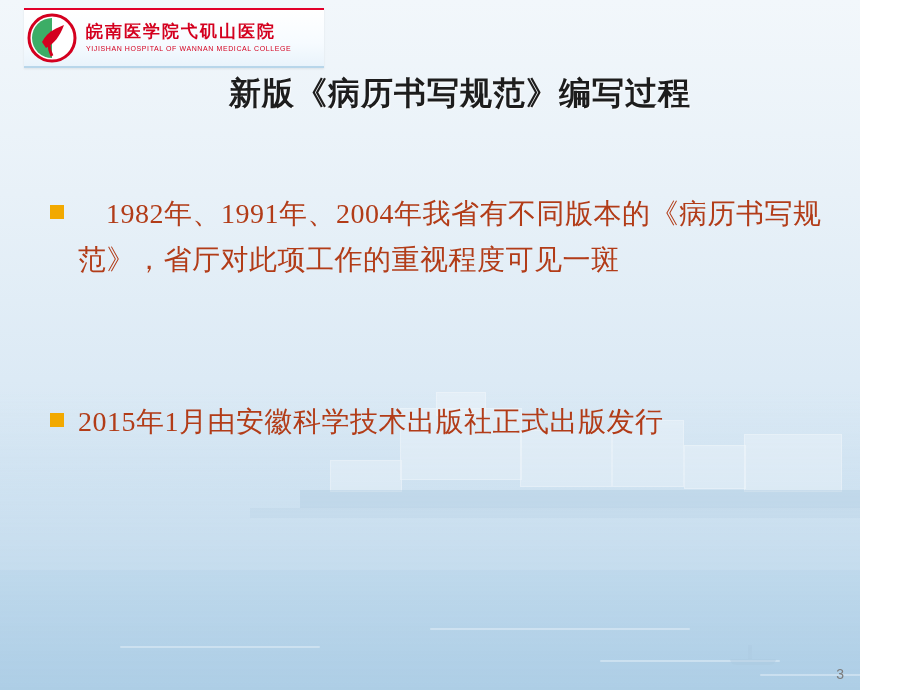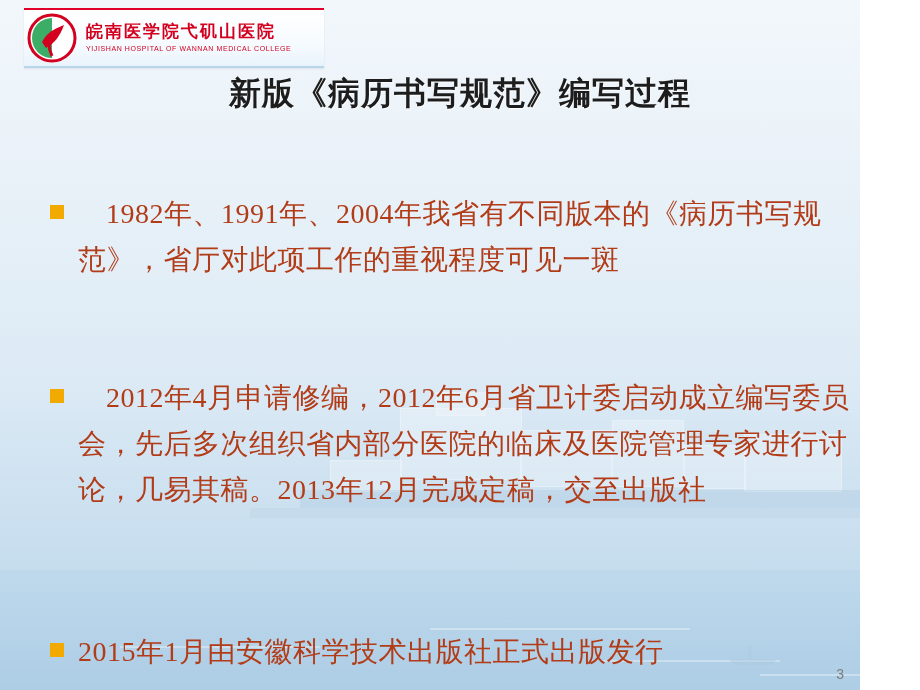--- a/index.html
+++ b/index.html
@@ -195,24 +195,20 @@
 
   <div class="title">新版《病历书写规范》编写过程</div>
 
   <div class="body">
 
     <div class="bullet-row b1">
       <div class="marker"></div>
       <div class="para">1982年、1991年、2004年我省有不同版本的《病历书写规范》，省厅对此项工作的重视程度可见一斑</div>
     </div>
 
-    <div class="bullet-row b2">
-      <div class="marker"></div>
-      <div class="para">2012年4月申请修编，2012年6月省卫计委启动成立编写委员会，先后多次组织省内部分医院的临床及医院管理专家进行讨论，几易其稿。2013年12月完成定稿，交至出版社</div>
-    </div>
 
     <div class="bullet-row b3">
       <div class="marker"></div>
       <div class="para no-indent">2015年1月由安徽科学技术出版社正式出版发行</div>
     </div>
 
   </div>
 
   <div class="page-num">3</div>
 

